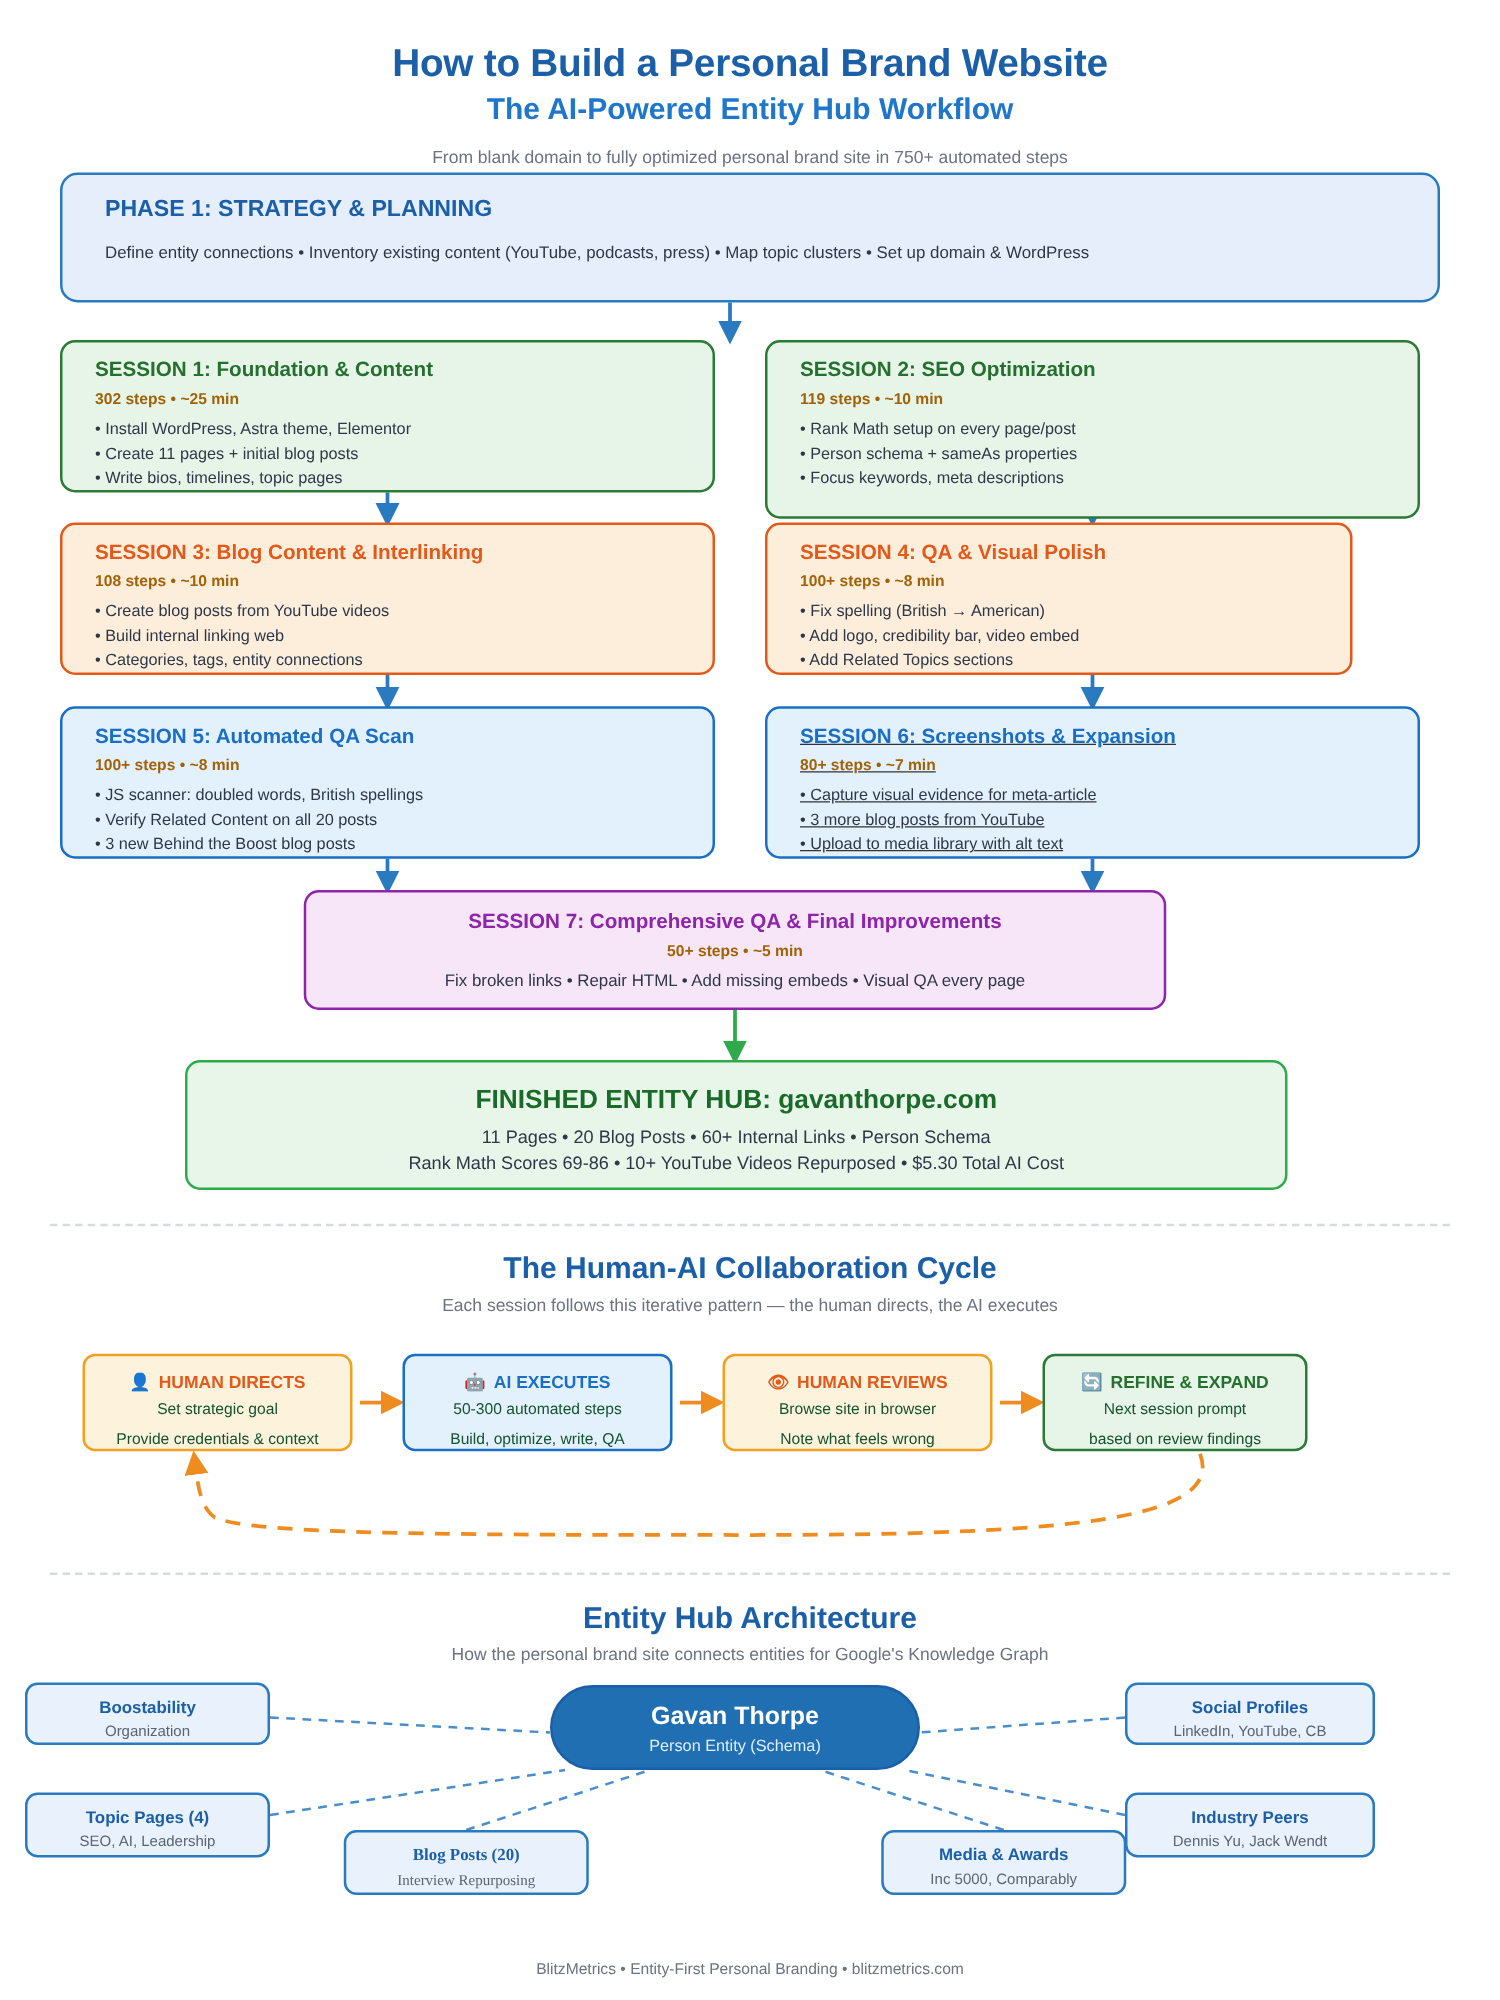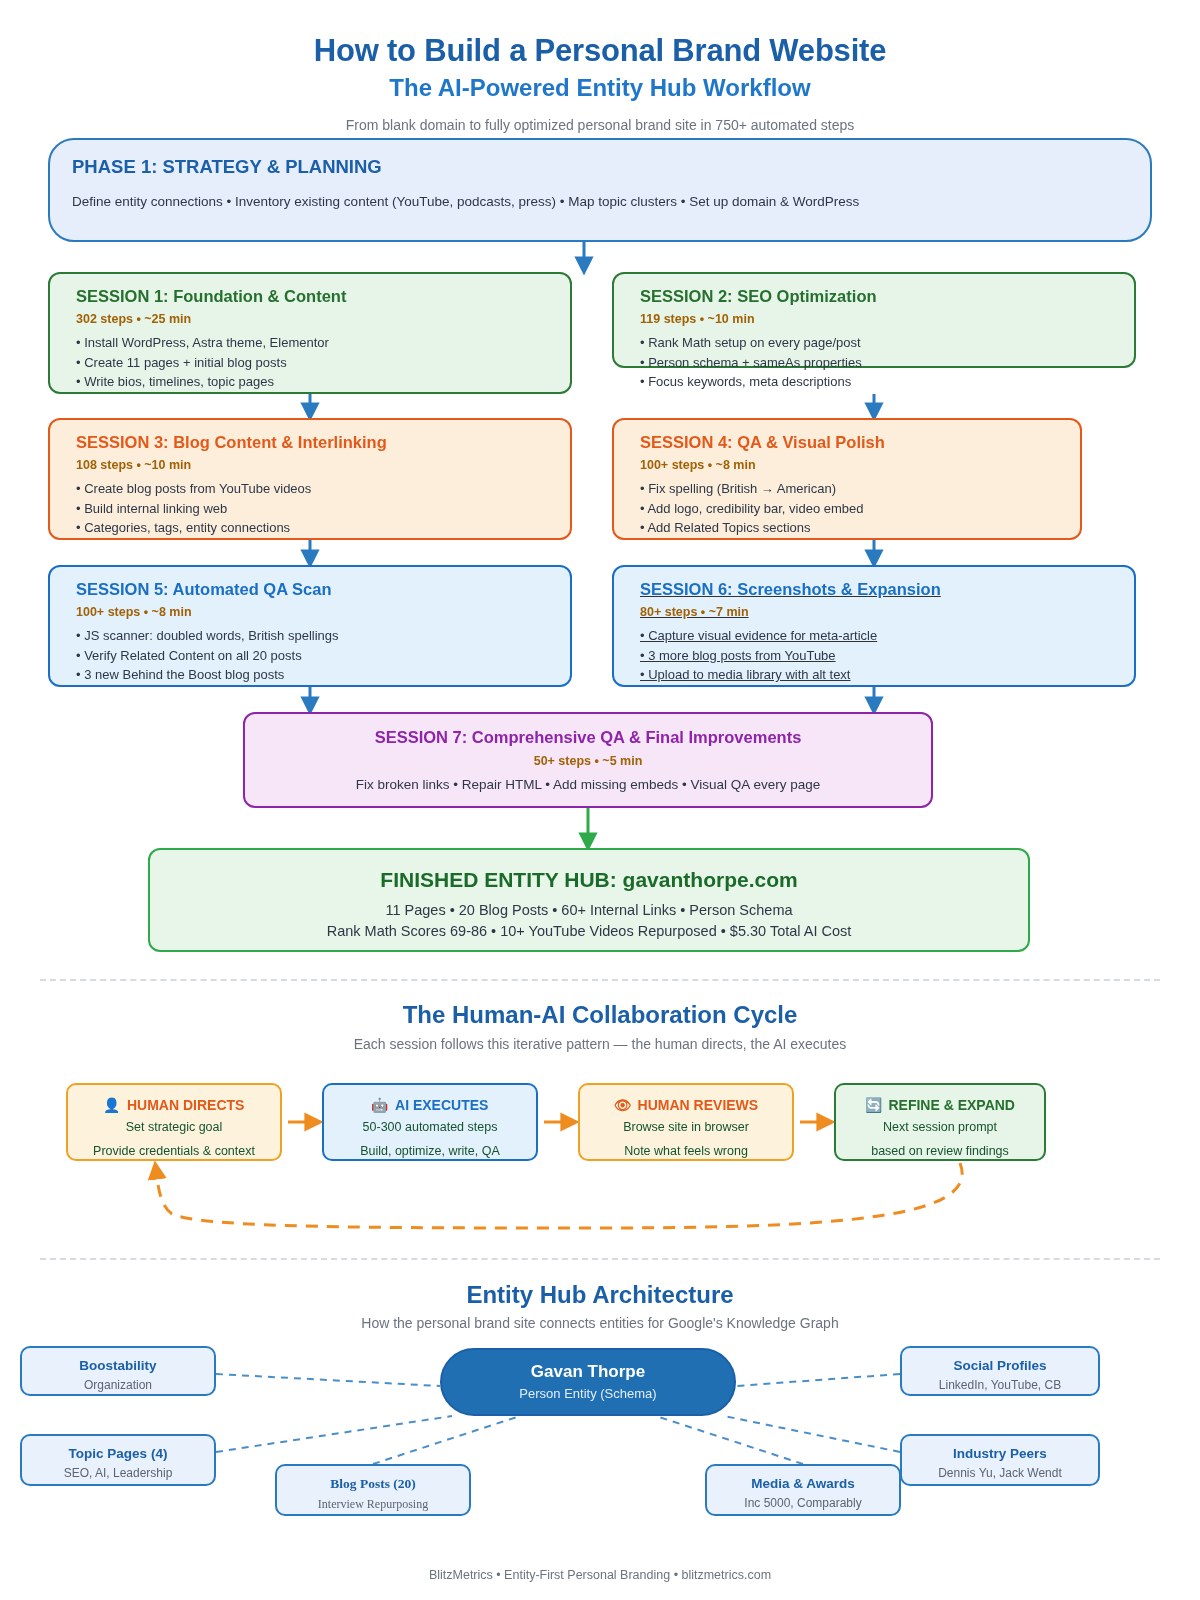--- a/index.html
+++ b/index.html
@@ -60,41 +60,41 @@
     font-size: 13px;
     color: #2d3748;
     line-height: 1.52;
   }
 
   
   .phase-box {
     left: 48px; top: 138px; width: 1104px; height: 104px;
     background: #e6eefb;
     border-color: #2a7ac0;
-    border-radius: 26px;
-    padding: 16px 22px;
+    border-radius: 14px;
+    padding: 16px 34px;
   }
   .phase-box .box-title { font-size: 18.5px; color: #1a5fa8; }
   .phase-box .phase-items {
     margin-top: 16px; font-size: 13.5px; color: #2d3748;
   }
 
   
   .session { padding: 13px 26px; }
   .session .box-title { font-size: 16.5px; }
 
   .s-green { background: #e7f4e8; border-color: #2b7a35; }
   .s-green .box-title { color: #26702f; }
   .s-orange { background: #fdeedb; border-color: #e2591a; }
   .s-orange .box-title { color: #e2591a; }
   .s-blue { background: #e3f1fd; border-color: #1a6fc4; }
   .s-blue .box-title { color: #1a6fc4; }
 
   #s1 { left: 48px;  top: 272px; width: 524px; height: 122px; }
-  #s2 { left: 612px; top: 272px; width: 524px; height: 96px; }
+  #s2 { left: 612px; top: 272px; width: 524px; height: 143px; }
   #s3 { left: 48px;  top: 418px; width: 524px; height: 122px; }
   #s4 { left: 612px; top: 418px; width: 470px; height: 122px; }
   #s5 { left: 48px;  top: 565px; width: 524px; height: 122px; }
   #s6 { left: 612px; top: 565px; width: 524px; height: 122px; text-decoration: underline; }
 
   
   #s7 {
     left: 243px; top: 712px; width: 690px; height: 96px;
     background: #f6e6f7; border-color: #8e24aa;
     text-align: center; padding: 14px 4px;
@@ -169,21 +169,21 @@
     background: #e9f1fc;
     text-align: center; padding: 10px 8px;
   }
   .node-title { font-size: 13.5px; font-weight: bold; color: #1a5fa8; }
   .node-sub   { font-size: 12px; color: #5a6472; margin-top: 5px; }
   #n-center {
     left: 440px; top: 1348px; width: 296px; height: 68px;
     background: #1f6fb2; border-color: #1a5fa8; border-radius: 34px;
     padding-top: 12px;
   }
-  #n-center .node-title { font-size: 17px; color: #ffffff; }
+  #n-center .node-title { font-size: 20px; color: #ffffff; }
   #n-center .node-sub   { font-size: 13px; color: #e3eefb; margin-top: 4px; }
   #n-boost  { left: 20px;  top: 1346px; width: 196px; height: 50px; }
   #n-social { left: 900px; top: 1346px; width: 200px; height: 50px; }
   #n-topic  { left: 20px;  top: 1434px; width: 196px; height: 52px; }
   #n-peers  { left: 900px; top: 1434px; width: 200px; height: 52px; }
   #n-blog   { left: 275px; top: 1464px; width: 196px; height: 52px; font-family: Liberation Serif, serif; }
   #n-media  { left: 705px; top: 1464px; width: 196px; height: 52px; }
 
   
   .footer {

